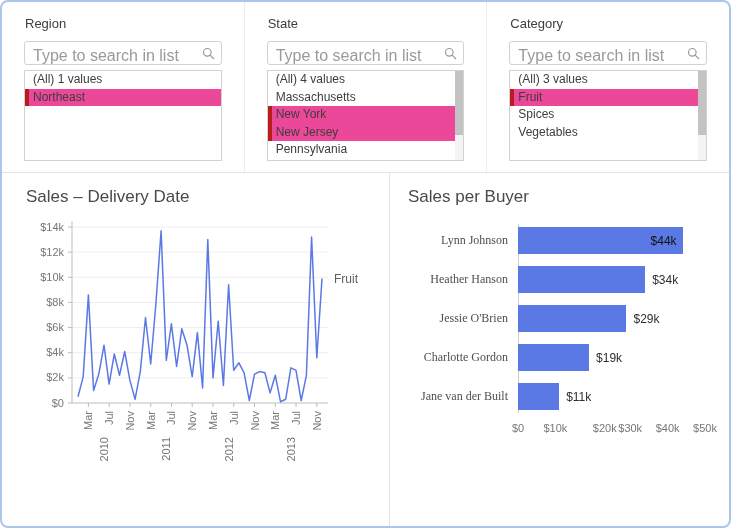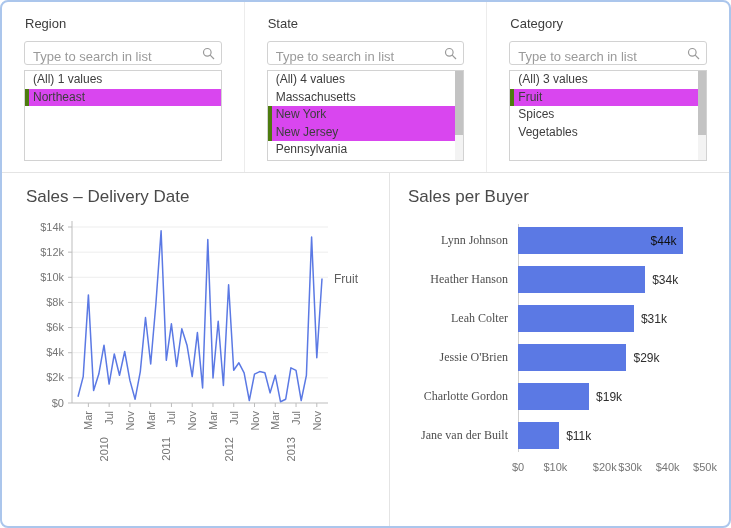--- a/index.html
+++ b/index.html
@@ -3,25 +3,25 @@
 <meta charset="utf-8">
 <style>
   html,body{margin:0;padding:0;background:#ffffff;}
   body{font-family:"Liberation Sans",sans-serif;}
   .dashboard{width:731px;height:528px;box-sizing:border-box;border:2px solid #abc6ec;border-radius:8px;overflow:hidden;background:#fff;display:flex;flex-direction:column;}
   .filters-row{display:flex;height:170px;border-bottom:1px solid #e4e4e4;flex:none;}
   .filter-panel{flex:1 1 0;padding:12px 22px 0;border-right:1px solid #ececec;min-width:0;}
   .filter-panel:last-child{border-right:none;}
   .filter-title{font-size:13px;color:#3d3d3d;margin:2px 0 10px 1px;}
   .searchbox{display:flex;align-items:center;height:22px;border:1px solid #d2d2d2;border-radius:3px;padding:0 6px;background:#fff;}
-  .searchbox input{border:none;outline:none;flex:1;font-size:13px;color:#333;font-family:inherit;min-width:0;background:transparent;margin-top:6px;}
+  .searchbox input{border:none;outline:none;flex:1;font-size:16px;color:#333;font-family:inherit;min-width:0;background:transparent;margin-top:6px;}
   .searchbox input::placeholder{color:#9a9a9a;}
   .listbox{margin-top:5px;border:1px solid #d2d2d2;height:89px;position:relative;overflow:hidden;background:#fff;}
   .list-item{height:17.5px;line-height:17.5px;font-size:12px;color:#3d3d3d;padding-left:8px;white-space:nowrap;overflow:hidden;}
-  .list-item.selected{background:#d946ef;border-left:4px solid #4d7c0f;padding-left:4px;}
+  .list-item.selected{background:#ec4899;border-left:4px solid #b91c1c;padding-left:4px;}
   .sb-track{position:absolute;top:0;right:0;bottom:0;width:8px;background:#f3f3f3;}
   .sb-thumb{position:absolute;top:0;left:0;width:8px;height:72%;background:#c3c3c3;}
   .charts-row{display:flex;flex:1;min-height:0;}
   .chart-panel{box-sizing:border-box;}
   .chart-panel.line{width:388px;flex:none;border-right:1px solid #e4e4e4;padding:14px 0 8px 24px;}
   .chart-panel.bars{flex:1;padding:14px 24px 0 18px;min-width:0;}
   .chart-title{font-size:17px;font-weight:normal;color:#4a4a4a;margin:0;}
   svg text.tick{font-size:11px;fill:#767676;font-family:"Liberation Sans",sans-serif;}
   svg text.series-label{font-size:12px;fill:#5f5f5f;font-family:"Liberation Sans",sans-serif;}
   .line-svg{margin-top:8px;display:block;}
@@ -184,27 +184,20 @@
               </div>
             </div>
             <div class="bar-row">
               <div class="bar-cat">Heather Hanson</div>
               <div class="bar-track">
                 <div class="bar" style="width: 68%; background: rgb(91, 121, 228);"></div>
                 <span class="bar-value" style="left: calc(68% + 7px);">$34k</span>
               </div>
             </div>
             <div class="bar-row">
-              <div class="bar-cat">Leah Colter</div>
-              <div class="bar-track">
-                <div class="bar" style="width: 62%; background: rgb(91, 121, 228);"></div>
-                <span class="bar-value" style="left: calc(62% + 7px);">$31k</span>
-              </div>
-            </div>
-            <div class="bar-row">
               <div class="bar-cat">Jessie O'Brien</div>
               <div class="bar-track">
                 <div class="bar" style="width: 58%; background: rgb(91, 121, 228);"></div>
                 <span class="bar-value" style="left: calc(58% + 7px);">$29k</span>
               </div>
             </div>
             <div class="bar-row">
               <div class="bar-cat">Charlotte Gordon</div>
               <div class="bar-track">
                 <div class="bar" style="width: 38%; background: rgb(91, 121, 228);"></div>

